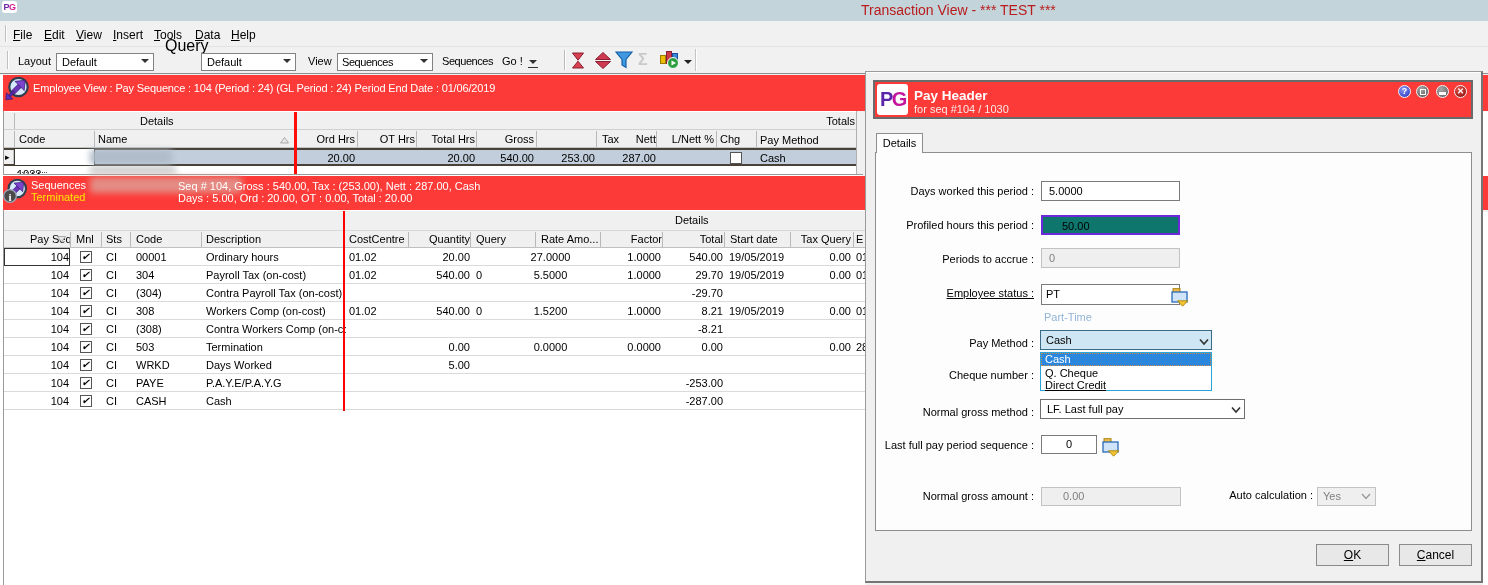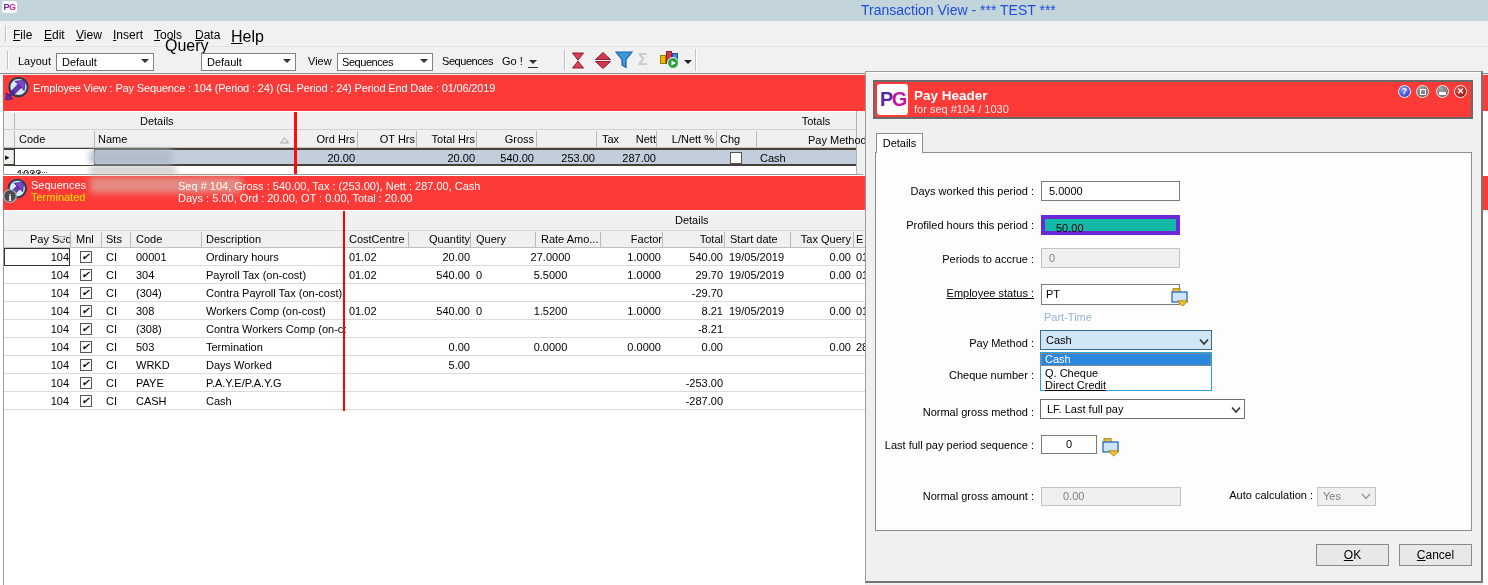--- a/index.html
+++ b/index.html
@@ -10,31 +10,31 @@
 .vline { position:absolute; width:1px; background:#b9b9b9; }
 .red { background:#fc3b38; }
 .cb { position:absolute; width:12px; height:12px; background:#fff; border:1px solid #555; font-size:10px; line-height:10px; text-align:center; color:#000; }
 u { text-decoration:underline; text-underline-offset:1px; }
 </style>
 </head>
 <body>
 
 <div class="a" style="left:0;top:0;width:1488px;height:21px;background:#c3d4db;"></div>
 <div class="a" style="left:2px;top:1px;width:15px;height:12px;background:#fff;border-radius:3px;font-size:9px;font-weight:bold;line-height:12px;text-align:center;letter-spacing:-0.5px;"><span style="color:#6a2a9e;">P</span><span style="color:#d11a9a;">G</span></div>
-<div class="a" style="left:861px;top:2px;font-size:14px;color:#1d4ed8;">Transaction View - *** TEST ***</div>
+<div class="a" style="left:861px;top:2px;font-size:14px;color:#b91c1c;">Transaction View - *** TEST ***</div>
 
 <div class="a" style="left:0;top:21px;width:1488px;height:26px;background:#f1f1f1;border-bottom:1px solid #e3e3e3;"></div>
 <div class="a" style="left:5px;top:25px;width:2px;height:17px;border-left:1px solid #c0c0c0;border-right:1px solid #fff;"></div>
 <div class="a" style="left:13px;top:28px;font-size:12px;"><u>F</u>ile</div>
 <div class="a" style="left:44px;top:28px;font-size:12px;"><u>E</u>dit</div>
 <div class="a" style="left:76px;top:28px;font-size:12px;"><u>V</u>iew</div>
 <div class="a" style="left:113px;top:28px;font-size:12px;"><u>I</u>nsert</div>
 <div class="a" style="left:154px;top:28px;font-size:12px;"><u>T</u>ools</div>
 <div class="a" style="left:195px;top:28px;font-size:12px;"><u>D</u>ata</div>
-<div class="a" style="left:231px;top:28px;font-size:16px;"><u>H</u>elp</div>
+<div class="a" style="left:231px;top:28px;font-size:12px;"><u>H</u>elp</div>
 
 <div class="a" style="left:0;top:47px;width:1488px;height:27px;background:#f1f1f1;border-bottom:1px solid #8e8e8e;"></div>
 <div class="a" style="left:7px;top:51px;width:2px;height:18px;border-left:1px solid #c0c0c0;border-right:1px solid #fff;"></div>
 <div class="a" style="left:18px;top:55px;font-size:11px;">Layout</div>
 <div class="a" style="left:56px;top:53px;width:98px;height:18px;background:#fff;border:1px solid #828282;"></div>
 <div class="a" style="left:62px;top:56px;font-size:11px;">Default</div>
 <div class="a" style="left:141px;top:59px;width:0;height:0;border-left:4px solid transparent;border-right:4px solid transparent;border-top:4px solid #333;"></div>
 <div class="a" style="left:165px;top:37px;font-size:16px;">Query</div>
 <div class="a" style="left:201px;top:53px;width:95px;height:18px;background:#fff;border:1px solid #828282;"></div>
 <div class="a" style="left:207px;top:56px;font-size:11px;">Default</div>
@@ -83,38 +83,38 @@
   <g transform="rotate(225 10 21.5)">
     <rect x="8.6" y="20.5" width="2.8" height="6.5" fill="#5527a8" stroke="#31156e" stroke-width="0.6"></rect>
     <path d="M5.5,21 L14.5,21 L10,15.5 Z" fill="#5f2cb4" stroke="#31156e" stroke-width="0.6"></path>
   </g>
 </svg>
 
 <div class="a" style="left:3px;top:111px;width:854px;height:63px;background:#fff;border-left:1px solid #9a9a9a;border-right:1px solid #b0b0b0;"></div>
 
 <div class="a" style="left:4px;top:112px;width:852px;height:18px;background:#f0f0f0;border-bottom:1px solid #d0d0d0;"></div>
 <div class="a" style="left:140px;top:115px;">Details</div>
-<div class="a rt" style="left:777px;top:115px;width:78px;text-align:center;">Totals</div>
+<div class="a rt" style="left:777px;top:115px;width:78px;">Totals</div>
 <div class="vline" style="left:14px;top:113px;height:16px;"></div>
 
 <div class="a" style="left:4px;top:130px;width:852px;height:18px;background:#f0f0f0;border-bottom:1px solid #c4c4c4;"></div>
 <div class="a" style="left:19px;top:133px;">Code</div>
 <div class="a" style="left:98px;top:133px;">Name</div>
 <svg class="a" style="left:280px;top:137px;" width="9" height="7">
     <path d="M4.5,0.5 L8.5,6 L0.5,6 Z" fill="#e8e8e8" stroke="#9a9a9a" stroke-width="0.8"></path>
   </svg>
 <div class="a rt" style="left:296px;top:133px;width:59px;">Ord Hrs</div>
 <div class="a rt" style="left:356px;top:133px;width:59px;">OT Hrs</div>
 <div class="a rt" style="left:416px;top:133px;width:59px;">Total Hrs</div>
 <div class="a rt" style="left:475px;top:133px;width:59px;">Gross</div>
 <div class="a rt" style="left:536px;top:133px;width:83px;">Tax</div>
 <div class="a rt" style="left:597px;top:133px;width:59px;">Nett</div>
 <div class="a rt" style="left:655px;top:133px;width:59px;">L/Nett %</div>
 <div class="a" style="left:720px;top:133px;">Chg</div>
-<div class="a" style="left:760px;top:134px;margin-left:48px;">Pay Method</div>
+<div class="a" style="left:760px;top:134px;">Pay Method</div>
 
 <div class="vline" style="left:14px;top:131px;height:16px;"></div>
 <div class="vline" style="left:94px;top:131px;height:16px;"></div>
 <div class="vline" style="left:357px;top:131px;height:16px;"></div>
 <div class="vline" style="left:416px;top:131px;height:16px;"></div>
 <div class="vline" style="left:476px;top:131px;height:16px;"></div>
 <div class="vline" style="left:536px;top:131px;height:16px;"></div>
 <div class="vline" style="left:596px;top:131px;height:16px;"></div>
 <div class="vline" style="left:656px;top:131px;height:16px;"></div>
 <div class="vline" style="left:716px;top:131px;height:16px;"></div>
@@ -344,21 +344,21 @@
 <div class="a rt" style="left:860px;top:253px;width:174px;">Periods to accrue :</div>
 <div class="a rt" style="left:860px;top:287px;width:174px;text-decoration:underline;">Employee status :</div>
 <div class="a rt" style="left:860px;top:337px;width:174px;">Pay Method :</div>
 <div class="a rt" style="left:860px;top:369px;width:174px;">Cheque number :</div>
 <div class="a rt" style="left:860px;top:406px;width:174px;">Normal gross method :</div>
 <div class="a rt" style="left:860px;top:439px;width:174px;">Last full pay period sequence :</div>
 <div class="a rt" style="left:860px;top:490px;width:174px;">Normal gross amount :</div>
 <div class="a rt" style="left:1180px;top:489px;width:133px;">Auto calculation :</div>
 
 <div class="a" style="left:1041px;top:181px;width:139px;height:20px;background:#fff;border:1px solid #7a7a7a;line-height:18px;padding-left:7px;">5.0000</div>
-<div class="a" style="left:1041px;top:215px;width:139px;height:20px;background:#14b8a6;border:4px solid #6d28d9;line-height:18px;padding-left:11px;">50.00</div>
+<div class="a" style="left:1041px;top:215px;width:139px;height:20px;background:#0f766e;border:2px solid #6d28d9;line-height:18px;padding-left:19px;">50.00</div>
 <div class="a" style="left:1041px;top:248px;width:139px;height:20px;background:#efefef;border:1px solid #c2c2c2;line-height:18px;padding-left:7px;color:#7f7f7f;">0</div>
 <div class="a" style="left:1041px;top:284px;width:139px;height:21px;background:#fff;border:1px solid #7a7a7a;line-height:19px;padding-left:4px;">PT</div>
 <svg class="a" style="left:1171px;top:288px;" width="18" height="19" viewBox="0 0 18 19">
   <rect x="2" y="0.7" width="7" height="5.5" fill="#f0bc4a" stroke="#a8820a" stroke-width="1"></rect>
   <rect x="1" y="4" width="15" height="10" fill="#cfe4f8" stroke="#2a6ab8" stroke-width="1.3"></rect>
   <path d="M6.5,12.8 L16.8,12.8 L11.6,18.2 Z" fill="#f4c430" stroke="#a8820a" stroke-width="0.9"></path>
 </svg>
 <div class="a" style="left:1044px;top:311px;color:#92b5d6;">Part-Time</div>
 
 <div class="a" style="left:1040px;top:330px;width:172px;height:20px;background:#cfe6f5;border:1px solid #3a6a88;line-height:18px;padding-left:5px;">Cash</div>

